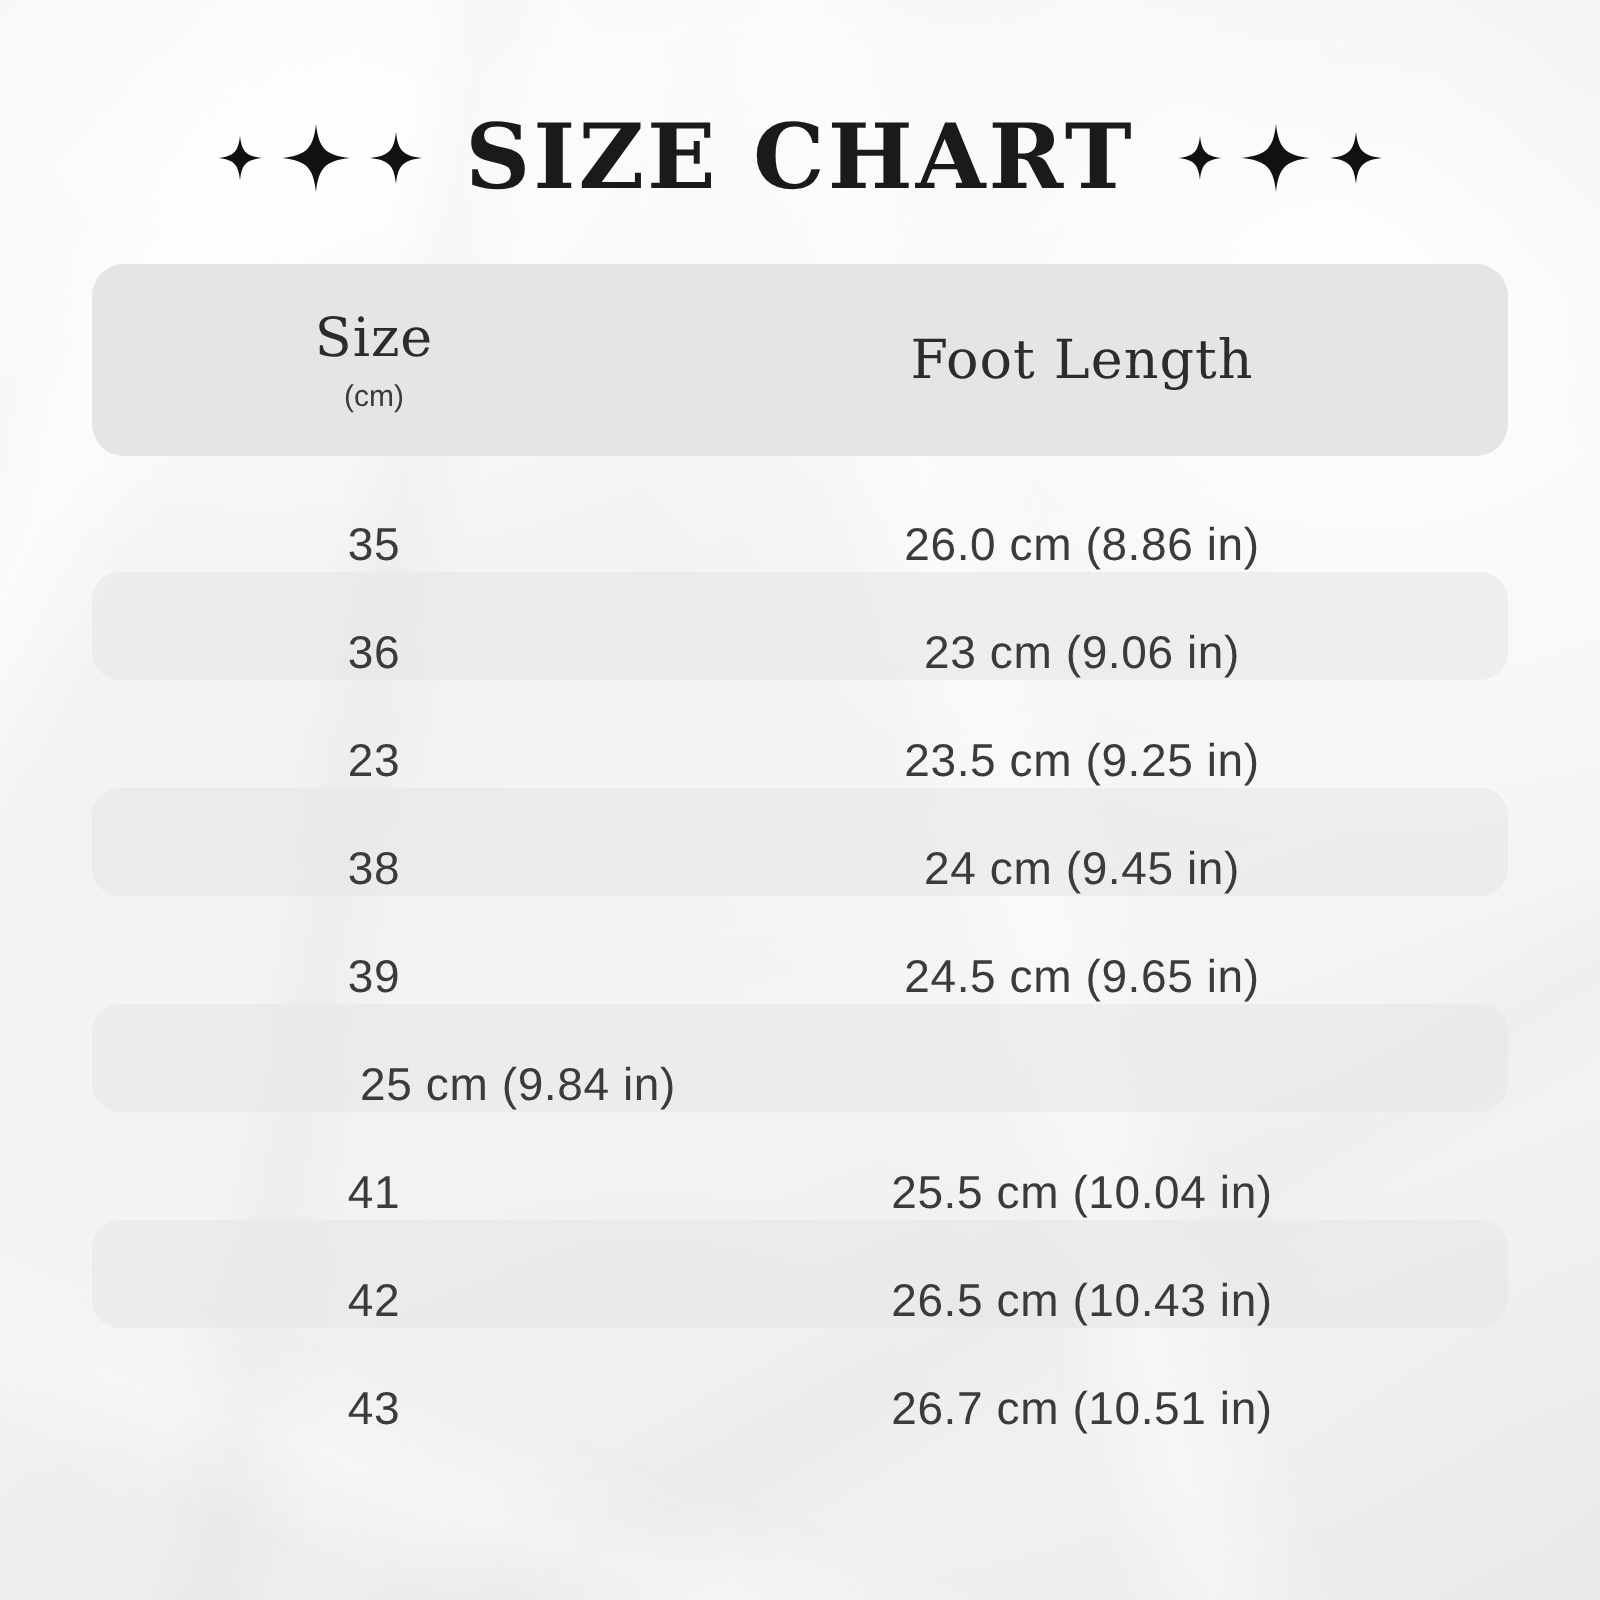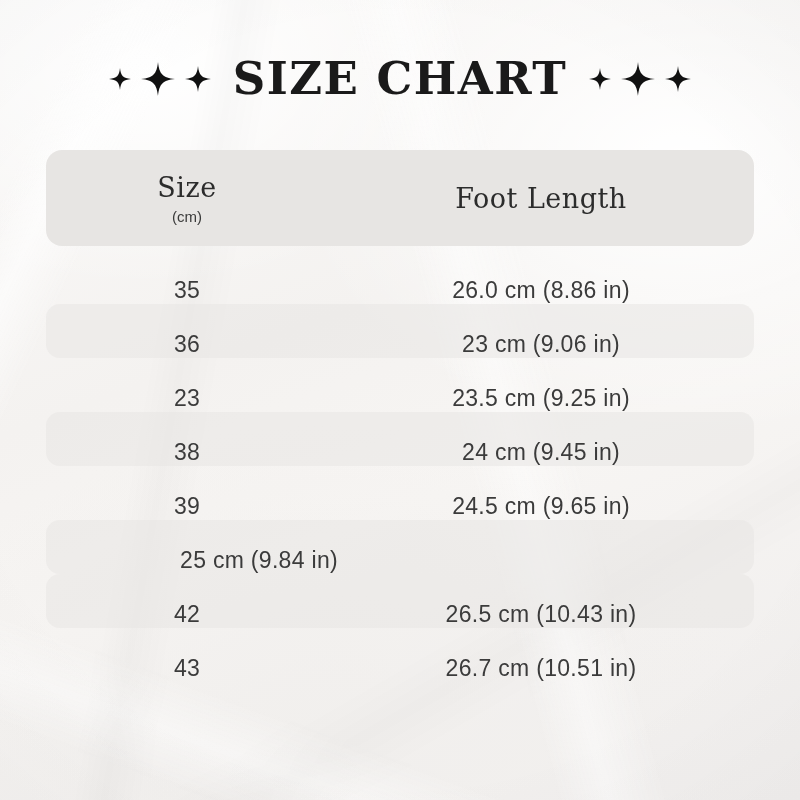--- a/index.html
+++ b/index.html
@@ -72,21 +72,21 @@
     font-weight: bold;
     font-size: 45px;
     letter-spacing: 1.5px;
     color: #1a1a1a;
     white-space: nowrap;
   }
 
   
   .table {
     position: absolute;
-    top: 150px;
+    top: 132px;
     left: 46px;
     width: 708px;
   }
   .head-row {
     height: 96px;
     background: #e7e5e3;
     border-radius: 16px;
     display: flex;
     align-items: center;
   }
@@ -200,20 +200,24 @@
       <div class="cell size">38</div>
       <div class="cell len">24 cm (9.45 in)</div>
     </div>
     <div class="row">
       <div class="cell size">39</div>
       <div class="cell len">24.5 cm (9.65 in)</div>
     </div>
     <div class="row alt">
       <div class="cell len">25 cm (9.84 in)</div>
     </div>
+    <div class="row">
+      <div class="cell size">41</div>
+      <div class="cell len">25.5 cm (10.04 in)</div>
+    </div>
     <div class="row alt">
       <div class="cell size">42</div>
       <div class="cell len">26.5 cm (10.43 in)</div>
     </div>
     <div class="row">
       <div class="cell size">43</div>
       <div class="cell len">26.7 cm (10.51 in)</div>
     </div>
 
   </div>

